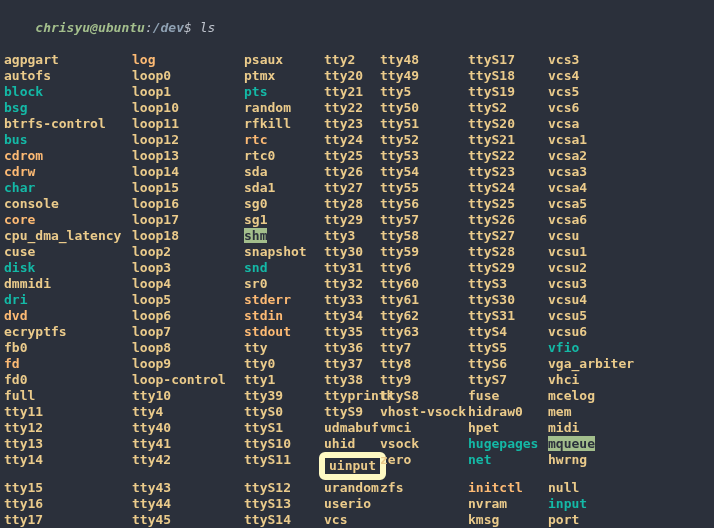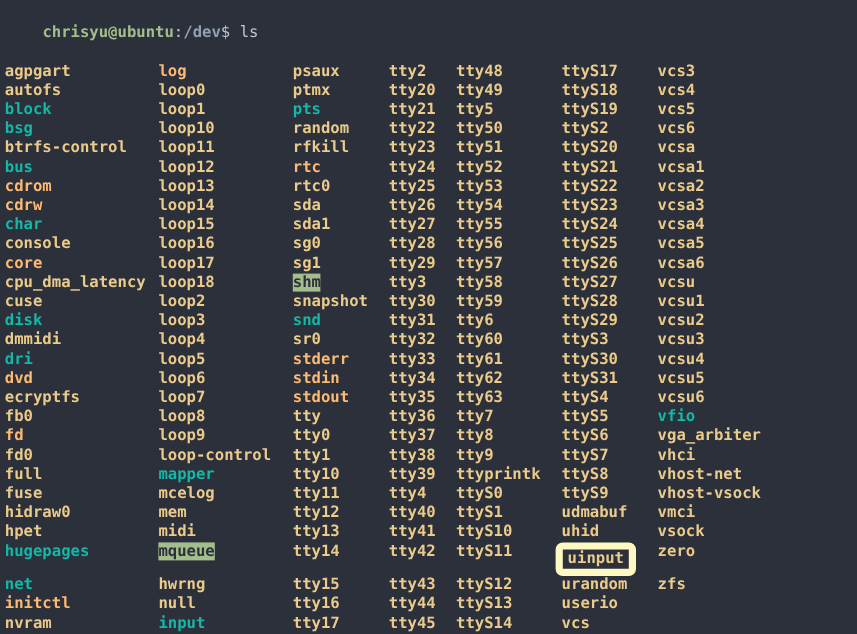--- a/index.html
+++ b/index.html
@@ -6,21 +6,21 @@
     margin: 0;
     padding: 4px;
     background: #2b303b;
     font-family: "Consolas", "Monaco", monospace;
     font-size: 13px;
     line-height: 16px;
     color: #c0c5ce;
     width: 714px;
     box-sizing: border-box;
   }
-  .term-line { white-space: pre; }
+  .term-line { white-space: pre; font-style: italic; }
   .grid {
     display: grid;
     grid-template-columns: 128px 112px 80px 56px 88px 80px 120px;
   }
   .cell { white-space: nowrap; overflow: visible; padding: 0; }
   .prompt-user { color: #a3be8c; font-weight: bold; }
   .prompt-path { color: #8fa1b3; font-weight: bold; }
   .prompt-dollar { color: #c0c5ce; }
   .cmd { color: #c0c5ce; }
   .c-dir   { color: #14b8a6; font-weight: bold; }                       
@@ -186,26 +186,24 @@
       <div class="cell"><span class="c-dev">ttyS6</span></div>
       <div class="cell"><span class="c-dev">vga_arbiter</span></div>
       <div class="cell"><span class="c-dev">fd0</span></div>
       <div class="cell"><span class="c-dev">loop-control</span></div>
       <div class="cell"><span class="c-dev">tty1</span></div>
       <div class="cell"><span class="c-dev">tty38</span></div>
       <div class="cell"><span class="c-dev">tty9</span></div>
       <div class="cell"><span class="c-dev">ttyS7</span></div>
       <div class="cell"><span class="c-dev">vhci</span></div>
       <div class="cell"><span class="c-dev">full</span></div>
-      <div class="cell"><span class="c-dir">mapper</span></div>
       <div class="cell"><span class="c-dev">tty10</span></div>
       <div class="cell"><span class="c-dev">tty39</span></div>
       <div class="cell"><span class="c-dev">ttyprintk</span></div>
       <div class="cell"><span class="c-dev">ttyS8</span></div>
-      <div class="cell"><span class="c-dev">vhost-net</span></div>
       <div class="cell"><span class="c-dev">fuse</span></div>
       <div class="cell"><span class="c-dev">mcelog</span></div>
       <div class="cell"><span class="c-dev">tty11</span></div>
       <div class="cell"><span class="c-dev">tty4</span></div>
       <div class="cell"><span class="c-dev">ttyS0</span></div>
       <div class="cell"><span class="c-dev">ttyS9</span></div>
       <div class="cell"><span class="c-dev">vhost-vsock</span></div>
       <div class="cell"><span class="c-dev">hidraw0</span></div>
       <div class="cell"><span class="c-dev">mem</span></div>
       <div class="cell"><span class="c-dev">tty12</span></div>

